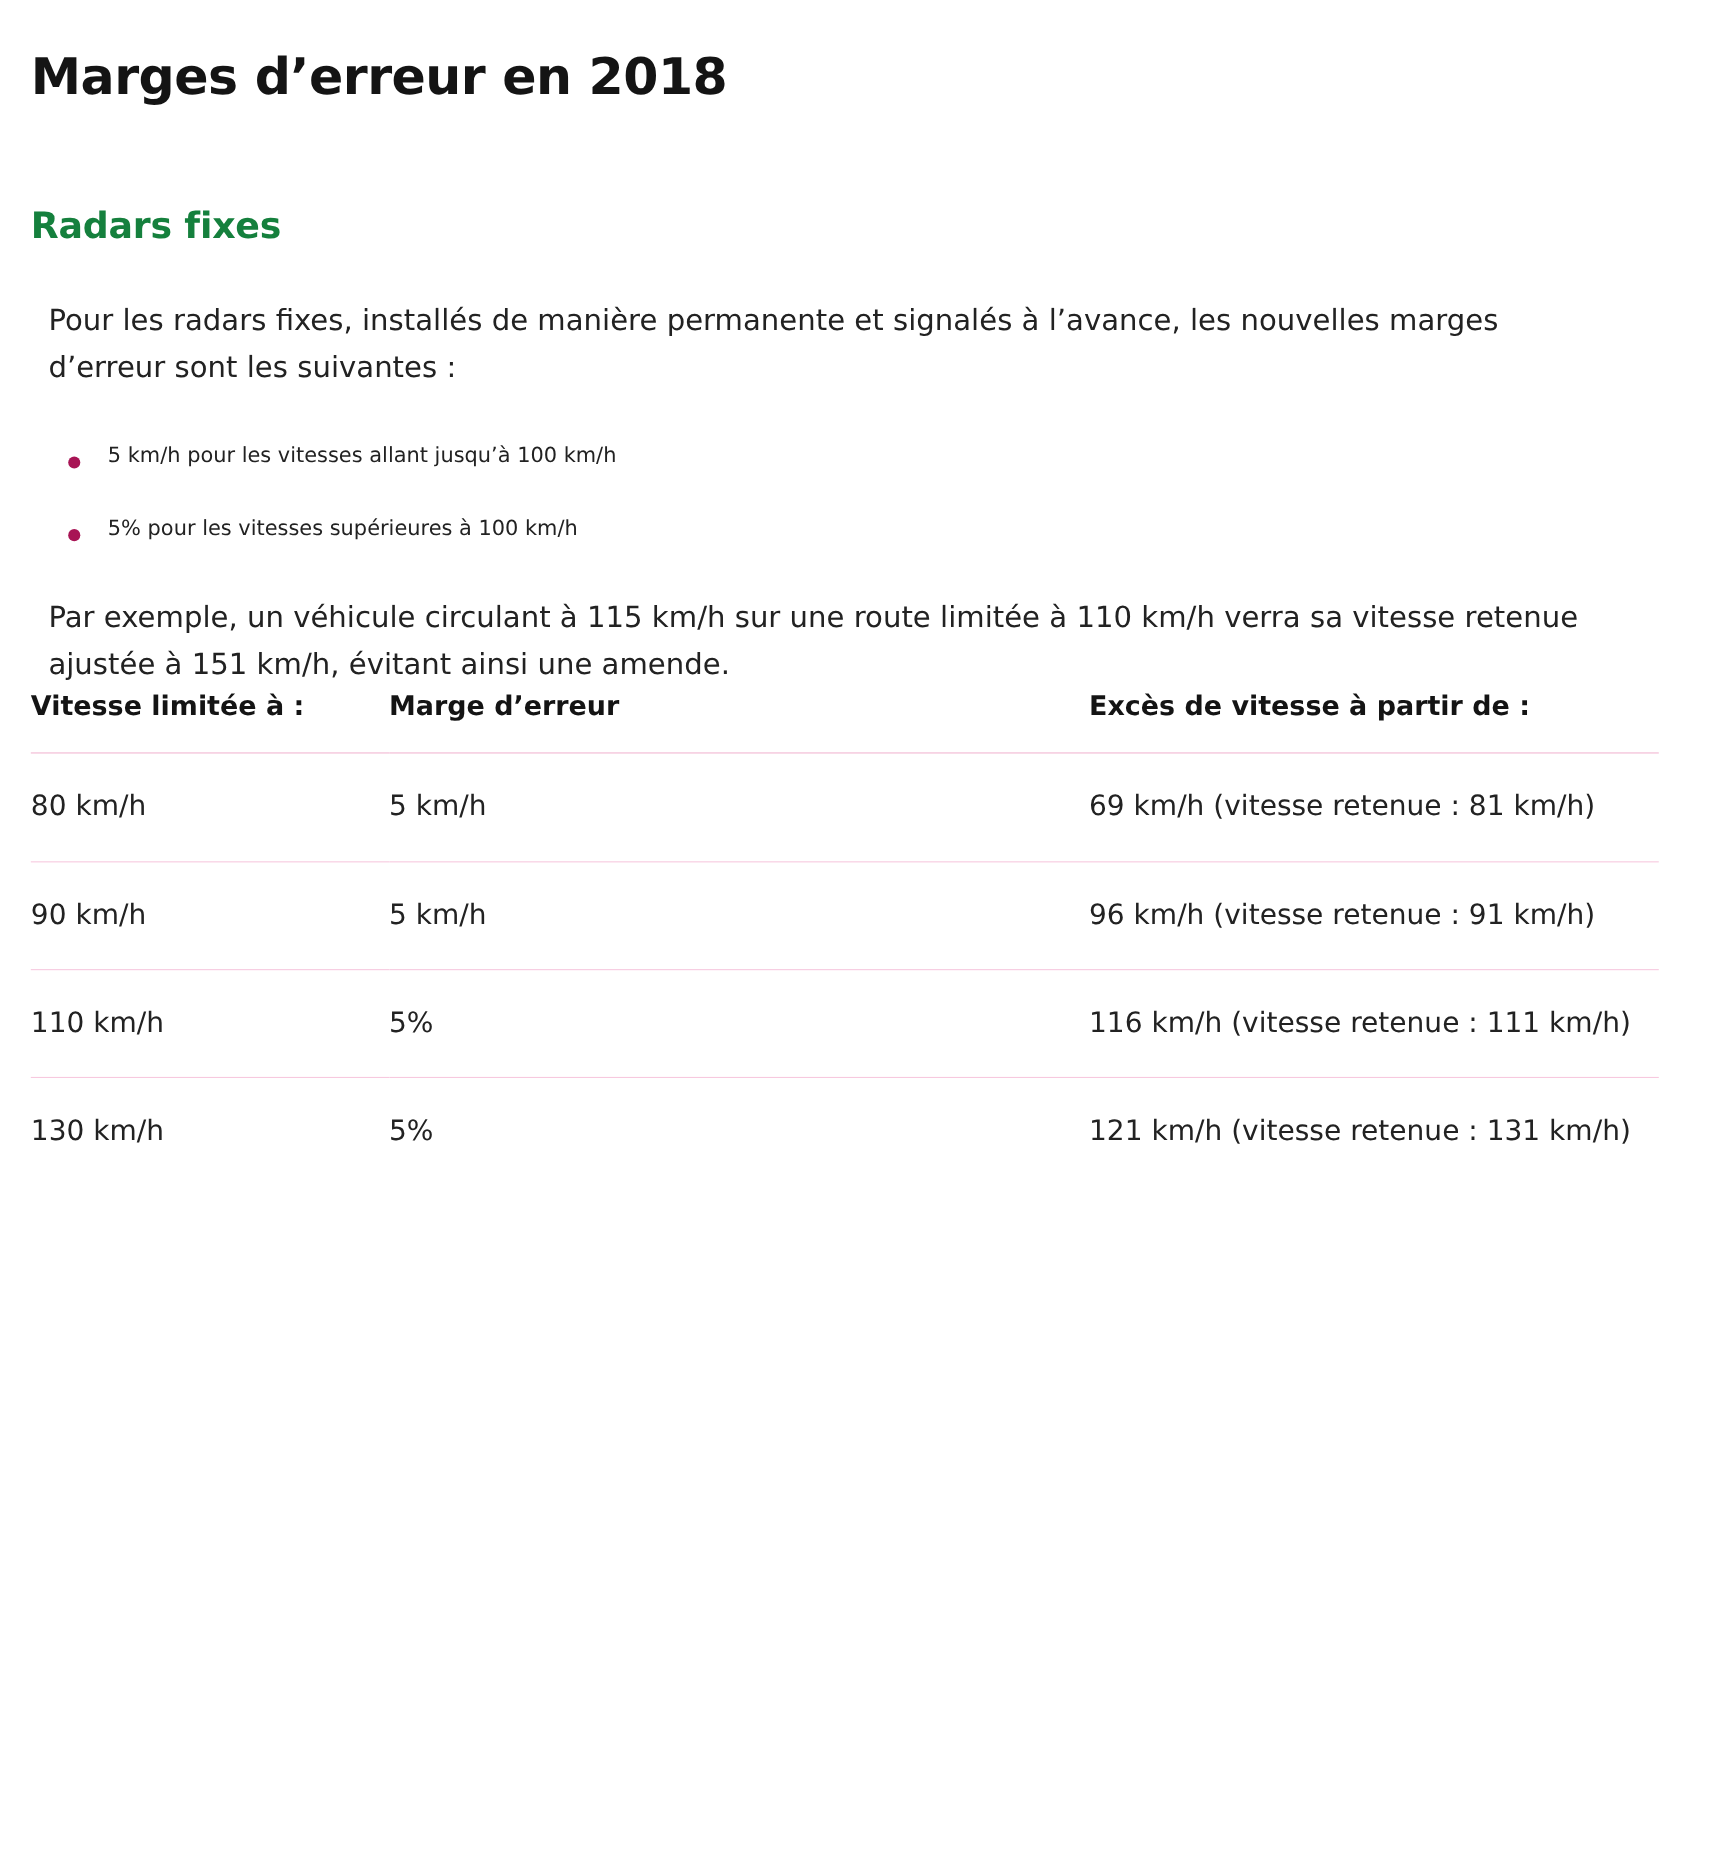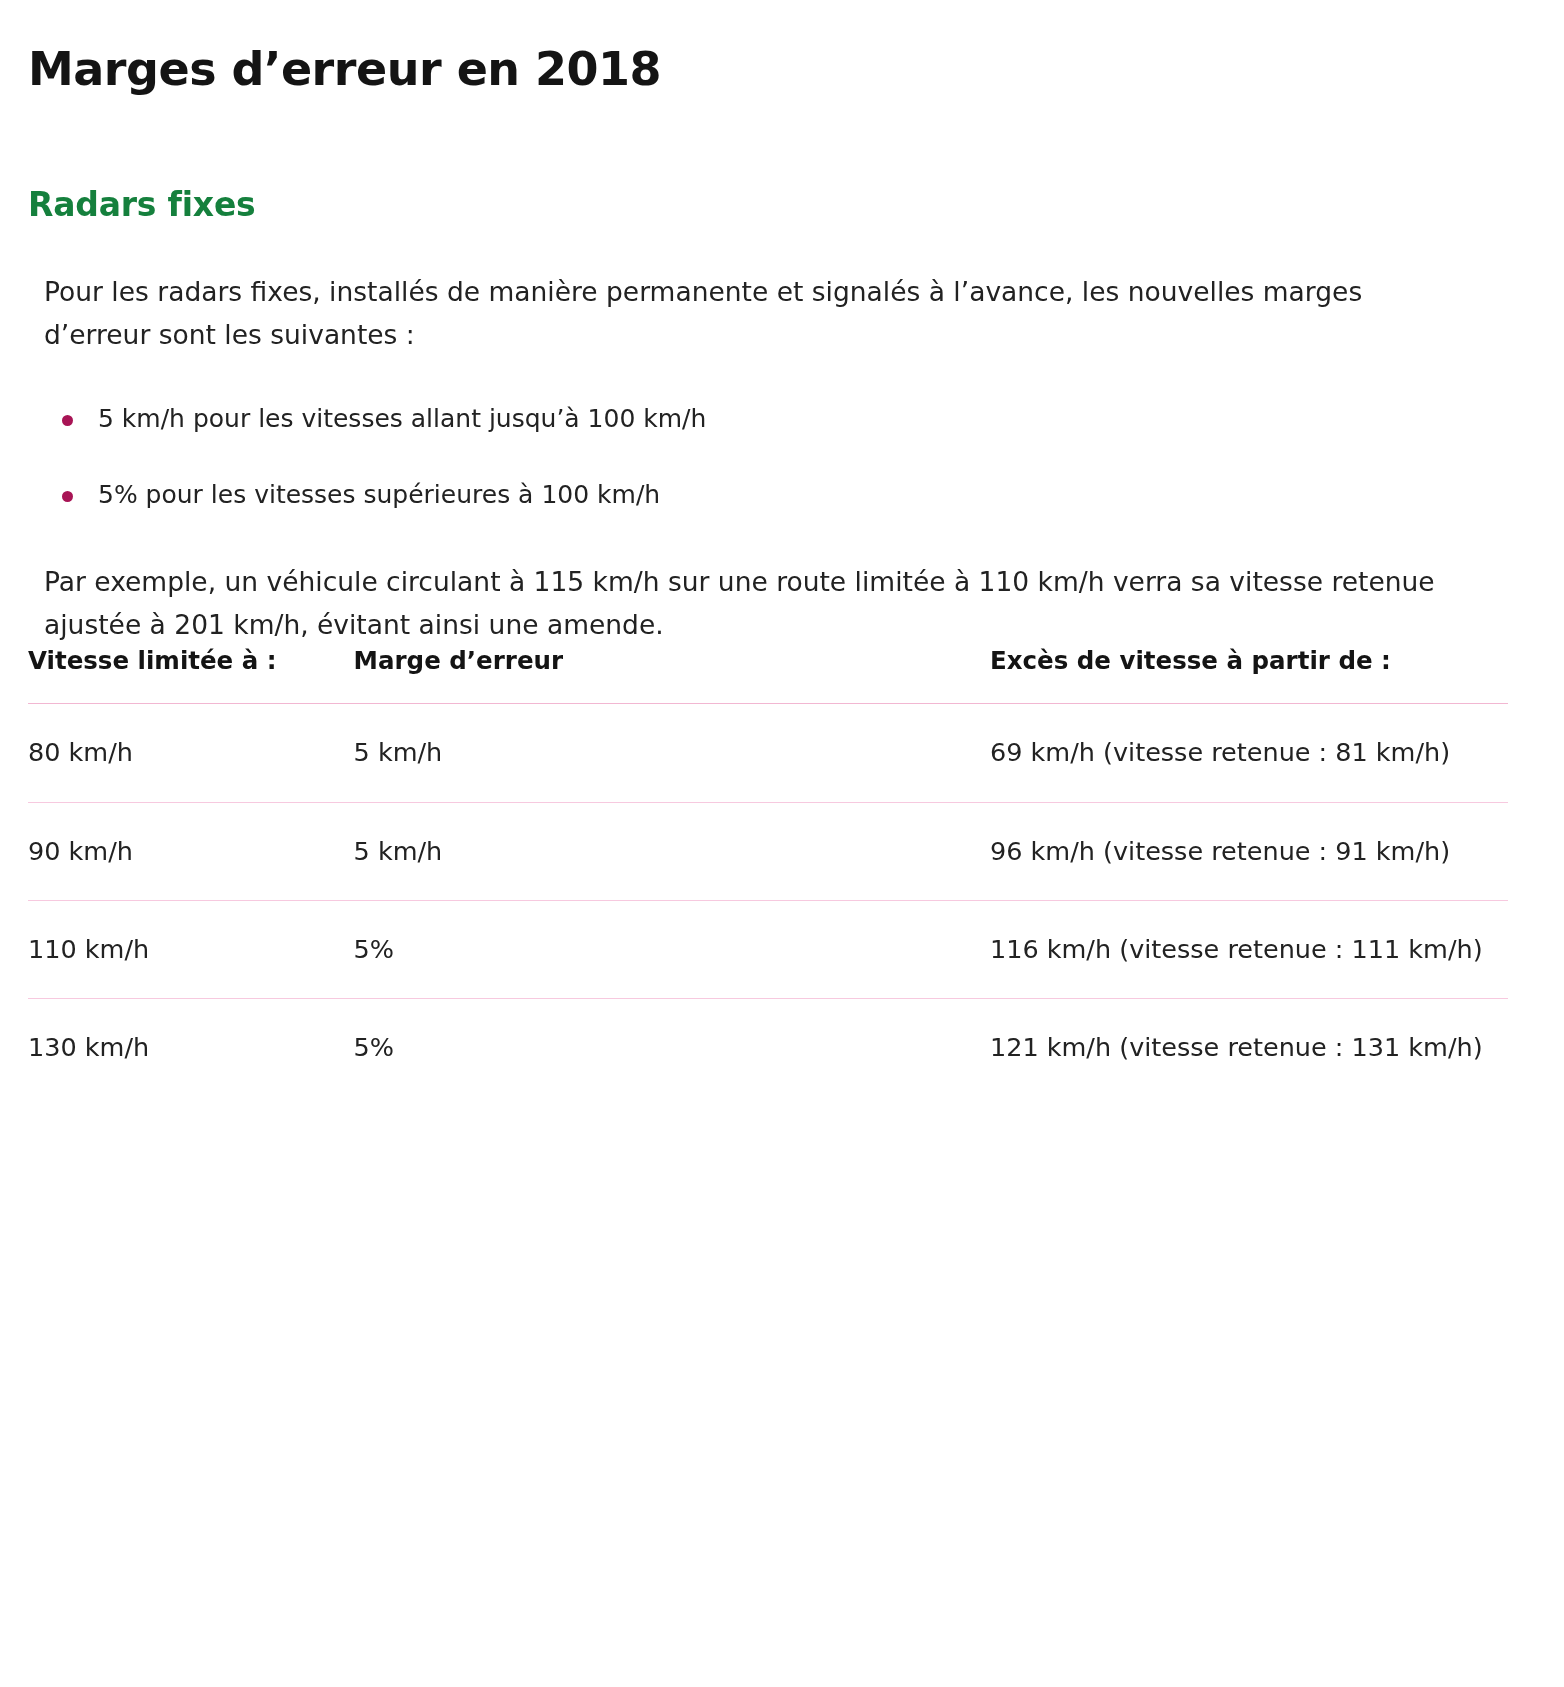--- a/index.html
+++ b/index.html
@@ -44,21 +44,21 @@
     color: #222222;
     max-width: 1420px;
   }
   ul.bullets {
     margin: 42px 0 0 0;
     padding: 0 0 0 70px;
     list-style: none;
   }
   ul.bullets li {
     position: relative;
-    font-size: 25px;
+    font-size: 19px;
     line-height: 1.6;
     color: #222222;
     margin-bottom: 36px;
   }
   ul.bullets li:last-child { margin-bottom: 1px; }
   ul.bullets li .dot {
     position: absolute;
     left: -36px;
     top: 16px;
     width: 11px;
@@ -114,21 +114,21 @@
     <li>
       <span class="dot"></span>
       <span>5 km/h pour les vitesses allant jusqu’à 100 km/h</span>
     </li>
     <li>
       <span class="dot"></span>
       <span>5% pour les vitesses supérieures à 100 km/h</span>
     </li>
   </ul>
 
-  <p class="body-text">Par exemple, un véhicule circulant à 115 km/h sur une route limitée à 110 km/h verra sa vitesse retenue ajustée à 201 km/h, évitant ainsi une amende.</p>
+  <p class="body-text">Par exemple, un véhicule circulant à 115 km/h sur une route limitée à 110 km/h verra sa vitesse retenue ajustée à 151 km/h, évitant ainsi une amende.</p>
 
   <table class="data-table">
     <colgroup>
       <col class="c1">
       <col class="c2">
       <col class="c3">
     </colgroup>
     <thead>
       <tr>
         <th>Vitesse limitée à :</th>

